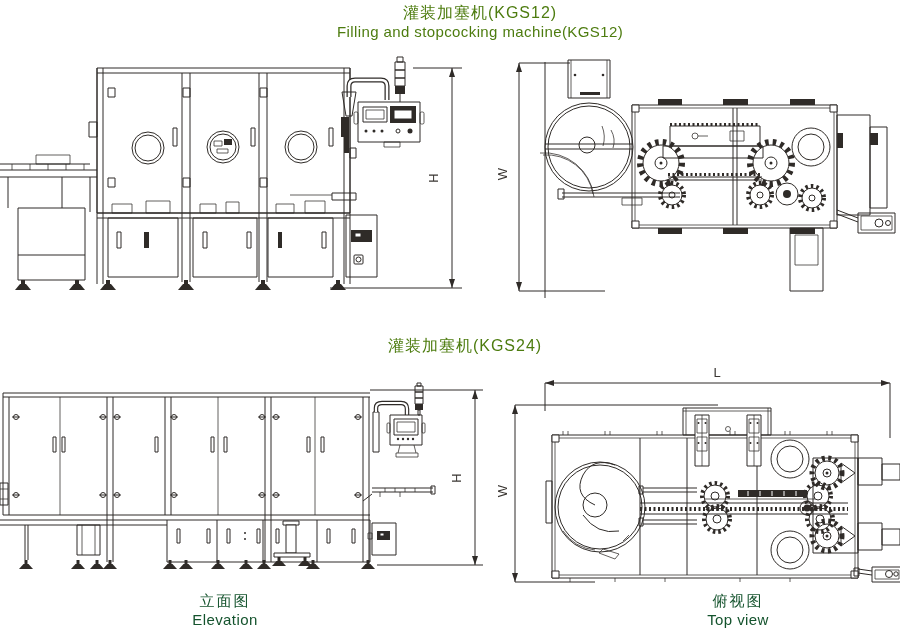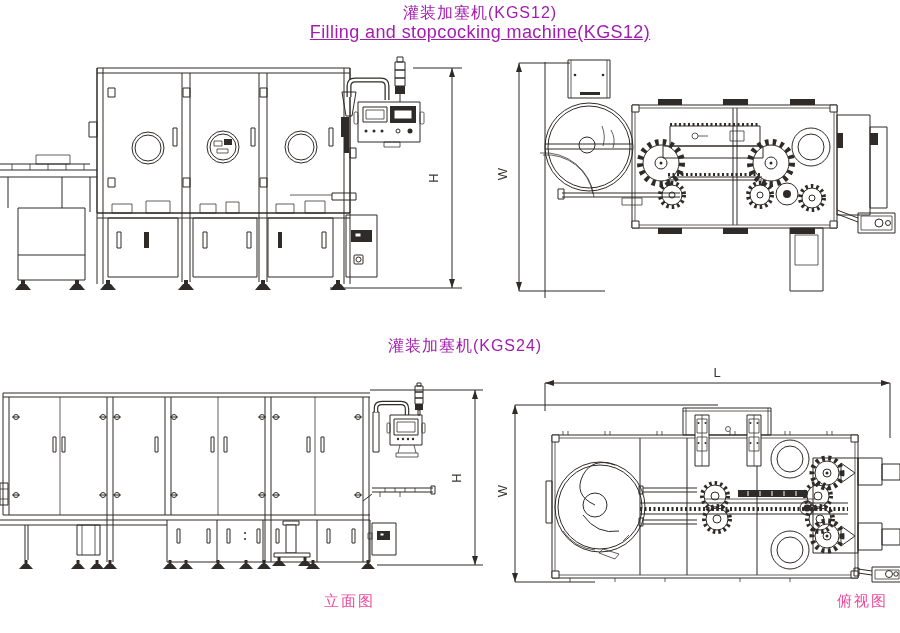--- a/index.html
+++ b/index.html
@@ -1,22 +1,22 @@
 <!DOCTYPE html>
 <html><head>
 <meta charset="utf-8">
 <style>
   * { margin:0; padding:0; box-sizing:border-box; }
   html,body { width:900px; height:633px; background:#ffffff; overflow:hidden;
     font-family:"Liberation Sans", sans-serif; }
   .stage { position:relative; width:900px; height:633px; background:#fff; }
-  .title { position:absolute; text-align:center; color:#a21caf; }
+  .title { position:absolute; text-align:center; color:#4d7c0f; }
   .title .zh { font-size:16px; line-height:20px; letter-spacing:1px; }
-  .title .en { font-size:18px; line-height:18px; letter-spacing:0.4px;text-decoration:underline; }
-  .caption { position:absolute; text-align:right; color:#ec4899; }
+  .title .en { font-size:15px; line-height:18px; letter-spacing:0.4px; }
+  .caption { position:absolute; text-align:center; color:#14532d; }
   .caption .zh { font-size:15px; line-height:19px; letter-spacing:2px; }
   .caption .en { font-size:15px; line-height:19px; letter-spacing:0.4px; }
   svg { position:absolute; overflow:visible; }
   svg * { vector-effect:non-scaling-stroke; }
   .ln  { stroke:#2f2b28; fill:none; stroke-width:1; }
   .lnt { stroke:#2f2b28; fill:none; stroke-width:0.75; }
   .fl  { fill:#2f2b28; stroke:none; }
   .wfl { fill:#ffffff; stroke:#2f2b28; stroke-width:1; }
   .dim text { font-size:13px; fill:#3a3632; font-family:"Liberation Sans",sans-serif; }
 </style>
@@ -29,24 +29,26 @@
     <div class="zh">灌装加塞机(KGS12)</div>
     <div class="en">Filling and stopcocking machine(KGS12)</div>
   </div>
 
   <div class="title" style="left:165px; top:336px; width:600px;">
     <div class="zh">灌装加塞机(KGS24)</div>
   </div>
 
   <div class="caption" style="left:75px; top:591px; width:300px;">
     <div class="zh">立面图</div>
+    <div class="en">Elevation</div>
   </div>
 
   <div class="caption" style="left:588px; top:591px; width:300px;">
     <div class="zh">俯视图</div>
+    <div class="en">Top view</div>
   </div>
 
   <svg style="left:0; top:52px;" width="470" height="252" viewBox="0 0 470 252">
     <defs>
       <g id="footA">
           <rect class="fl" x="-2" y="0" width="4" height="4"></rect>
           <polygon class="fl" points="-8,10 8,10 3,4 -3,4"></polygon>
         </g>
     </defs>
 

